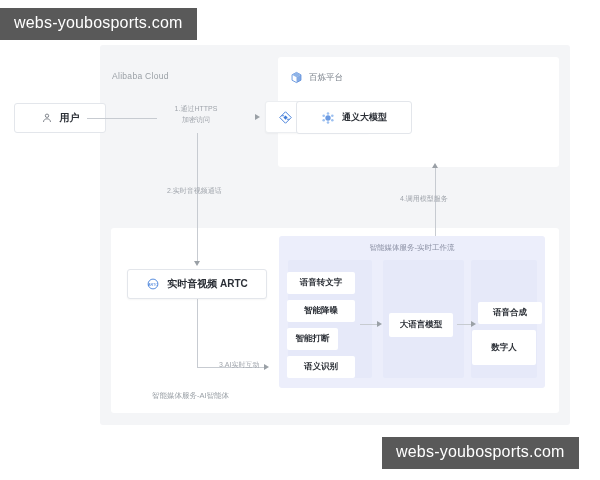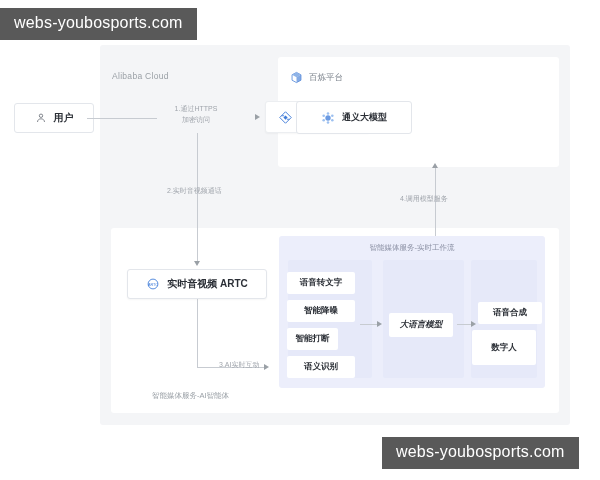--- a/index.html
+++ b/index.html
@@ -104,21 +104,21 @@
     font-weight: bold;
     white-space: nowrap;
   }
   .node-text-sm {
     font-size: 9px;
     color: #2b2f36;
     font-weight: bold;
     white-space: nowrap;
   }
 
-  .node-user   { left: 14px;  top: 103px; width: 80px;  height: 30px; border-color: #e3e6eb; }
+  .node-user   { left: 14px;  top: 103px; width: 92px;  height: 30px; border-color: #e3e6eb; }
   .node-fc     { left: 265px; top: 101px; width: 105px; height: 32px; border-color: #eceef1;
                  box-shadow: 0 1px 2px rgba(0,0,0,.04); }
   .node-qwen   { left: 296px; top: 101px; width: 116px; height: 33px; }
   .node-kb     { left: 432px; top: 101px; width: 126px; height: 33px; }
   .node-artc   { left: 127px; top: 269px; width: 140px; height: 30px;
                  box-shadow: 0 1px 2px rgba(0,0,0,.04); }
 
   
   .workflow {
     position: absolute;
@@ -158,21 +158,21 @@
   .wf-box-text {
     font-size: 8.5px;
     color: #2b2f36;
     font-weight: bold;
     white-space: nowrap;
   }
   .wf-in-0 { left: 287px; top: 272px; width: 68px; height: 22px; }
   .wf-in-1 { left: 287px; top: 300px; width: 68px; height: 22px; }
   .wf-in-2 { left: 287px; top: 328px; width: 51px; height: 22px; }
   .wf-in-3 { left: 287px; top: 356px; width: 68px; height: 22px; }
-  .wf-mid-0 { left: 389px; top: 313px; width: 64px; height: 24px; font-style: italic; }
+  .wf-mid-0 { left: 389px; top: 313px; width: 64px; height: 24px; }
   .wf-out-0 { left: 478px; top: 302px; width: 64px; height: 22px; }
   .wf-out-1 { left: 472px; top: 330px; width: 64px; height: 35px; }
 
   
   .line-h, .line-v {
     position: absolute;
     background: #c7cbd1;
   }
   .line-h { height: 1px; }
   .line-v { width: 1px; }

